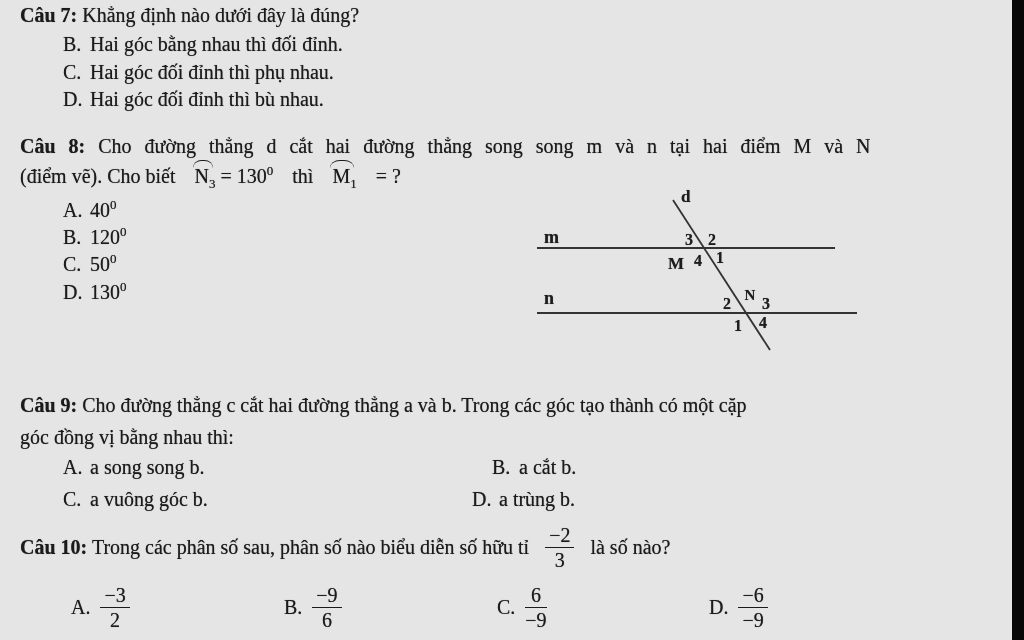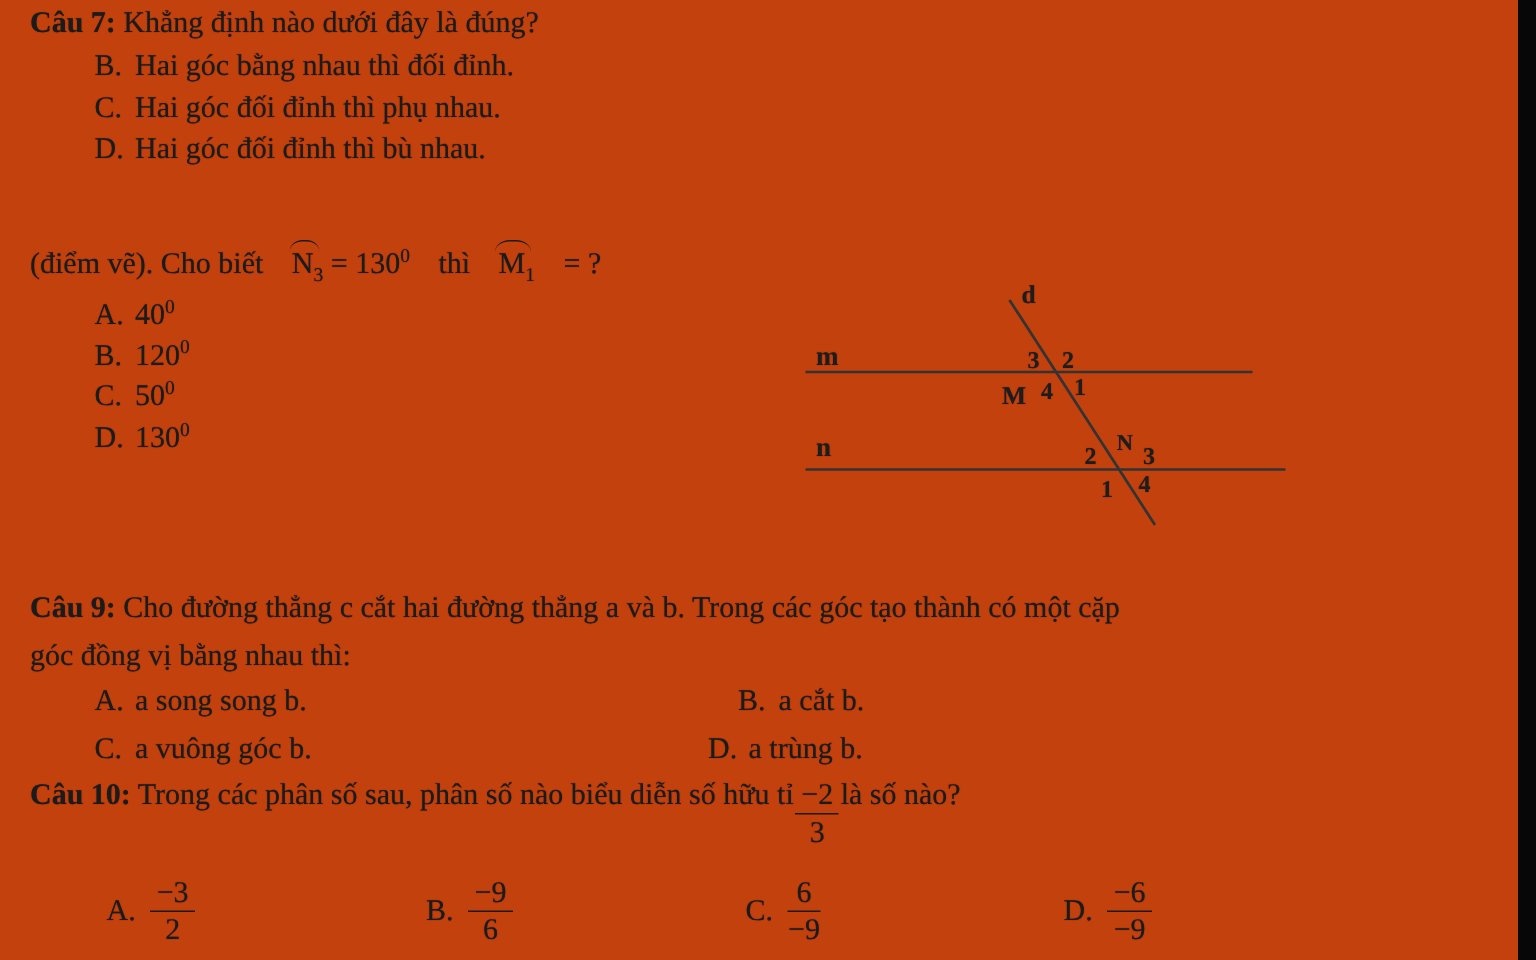--- a/index.html
+++ b/index.html
@@ -27,45 +27,49 @@
   .hat::before{
     content:"";position:absolute;left:-2px;right:-4px;top:-5px;height:7px;
     border-top:1.8px solid #1b1b1b;
     border-radius:50% 50% 0 0 / 120% 120% 0 0;
   }
   .mathbit{margin-left:14px;}
   .q8line1{width:992px;word-spacing:8px;}
   .frac{display:inline-block;text-align:center;font-size:20px;line-height:22px;vertical-align:middle;}
   .frac .num{display:block;border-bottom:1.6px solid #1b1b1b;padding:0 4px 1px;}
   .frac .den{display:block;padding-top:1px;}
-  .q10title{display:flex;align-items:flex-start;gap:1px;height:56px;font-size:20px;white-space:nowrap;}
+  .q10title{display:flex;align-items:center;gap:16px;height:56px;font-size:20px;white-space:nowrap;}
   .q10opt{display:flex;align-items:center;gap:10px;height:58px;font-size:20px;}
   svg text{font-family:"Liberation Serif","DejaVu Serif",serif;fill:#1d1d1d;font-weight:bold;}
 </style>
 </head>
 <body>
 
-<div class="page" style="background: #c2410c; color: rgb(27, 27, 27);">
+<div class="page" style="background: #e5e5e5; color: rgb(27, 27, 27);">
 
   <div class="qtitle abs" style="left:20px;top:4px">
     <span class="qlabel">Câu 7:</span>
     <span>Khẳng định nào dưới đây là đúng?</span>
   </div>
   <div class="abs q7opts" style="left:63px;top:31px">
     <div class="opt">
       <span class="letter">B.</span><span>Hai góc bằng nhau thì đối đỉnh.</span>
     </div>
     <div class="opt">
       <span class="letter">C.</span><span>Hai góc đối đỉnh thì phụ nhau.</span>
     </div>
     <div class="opt">
       <span class="letter">D.</span><span>Hai góc đối đỉnh thì bù nhau.</span>
     </div>
   </div>
 
+  <div class="qtitle abs q8line1" style="left:20px;top:135px">
+    <span class="qlabel">Câu 8:</span>
+    <span>Cho đường thẳng d cắt hai đường thẳng song song m và n tại hai điểm M và N</span>
+  </div>
   <div class="qtitle abs" style="left:20px;top:165px">
     <span>(điểm vẽ). Cho biết</span>
     <span class="mathbit"><span class="hat">N</span><sub class="angsub">3</sub></span>
     <span>= 130</span><sup class="deg">0</sup>
     <span class="mathbit">thì</span>
     <span class="mathbit"><span class="hat">M</span><sub class="angsub">1</sub></span>
     <span class="mathbit">= ?</span>
   </div>
   <div class="abs q8opts" style="left:63px;top:197px">
     <div class="opt">

